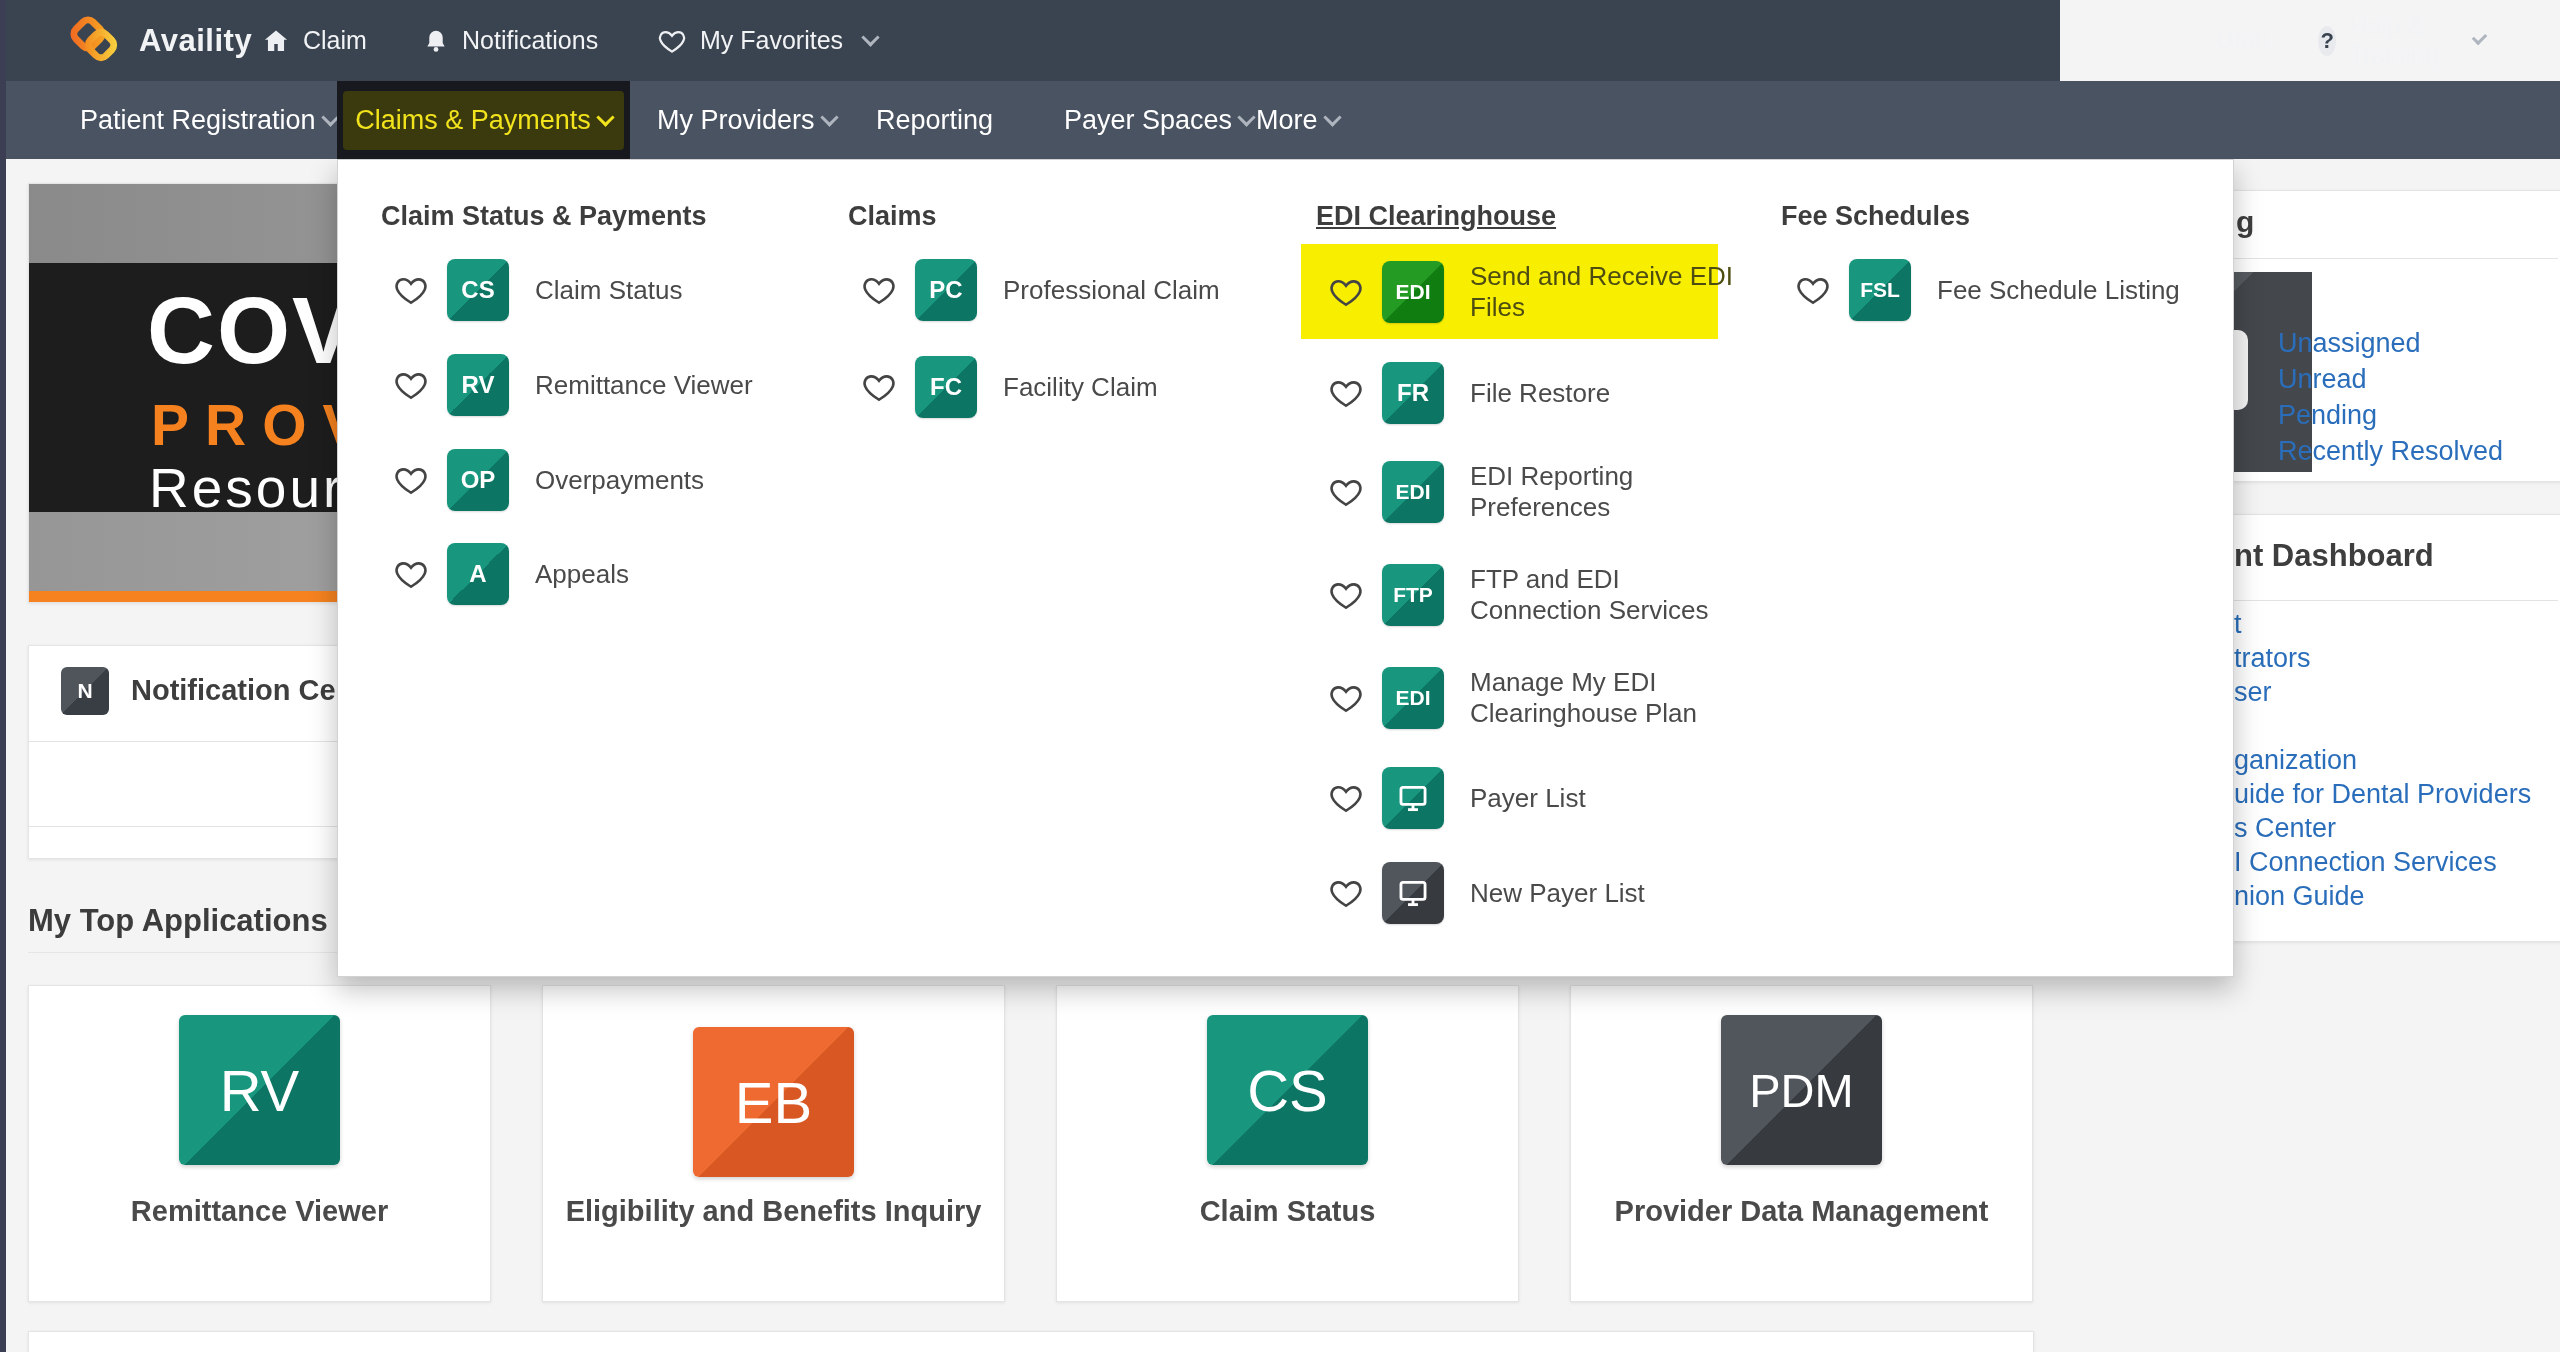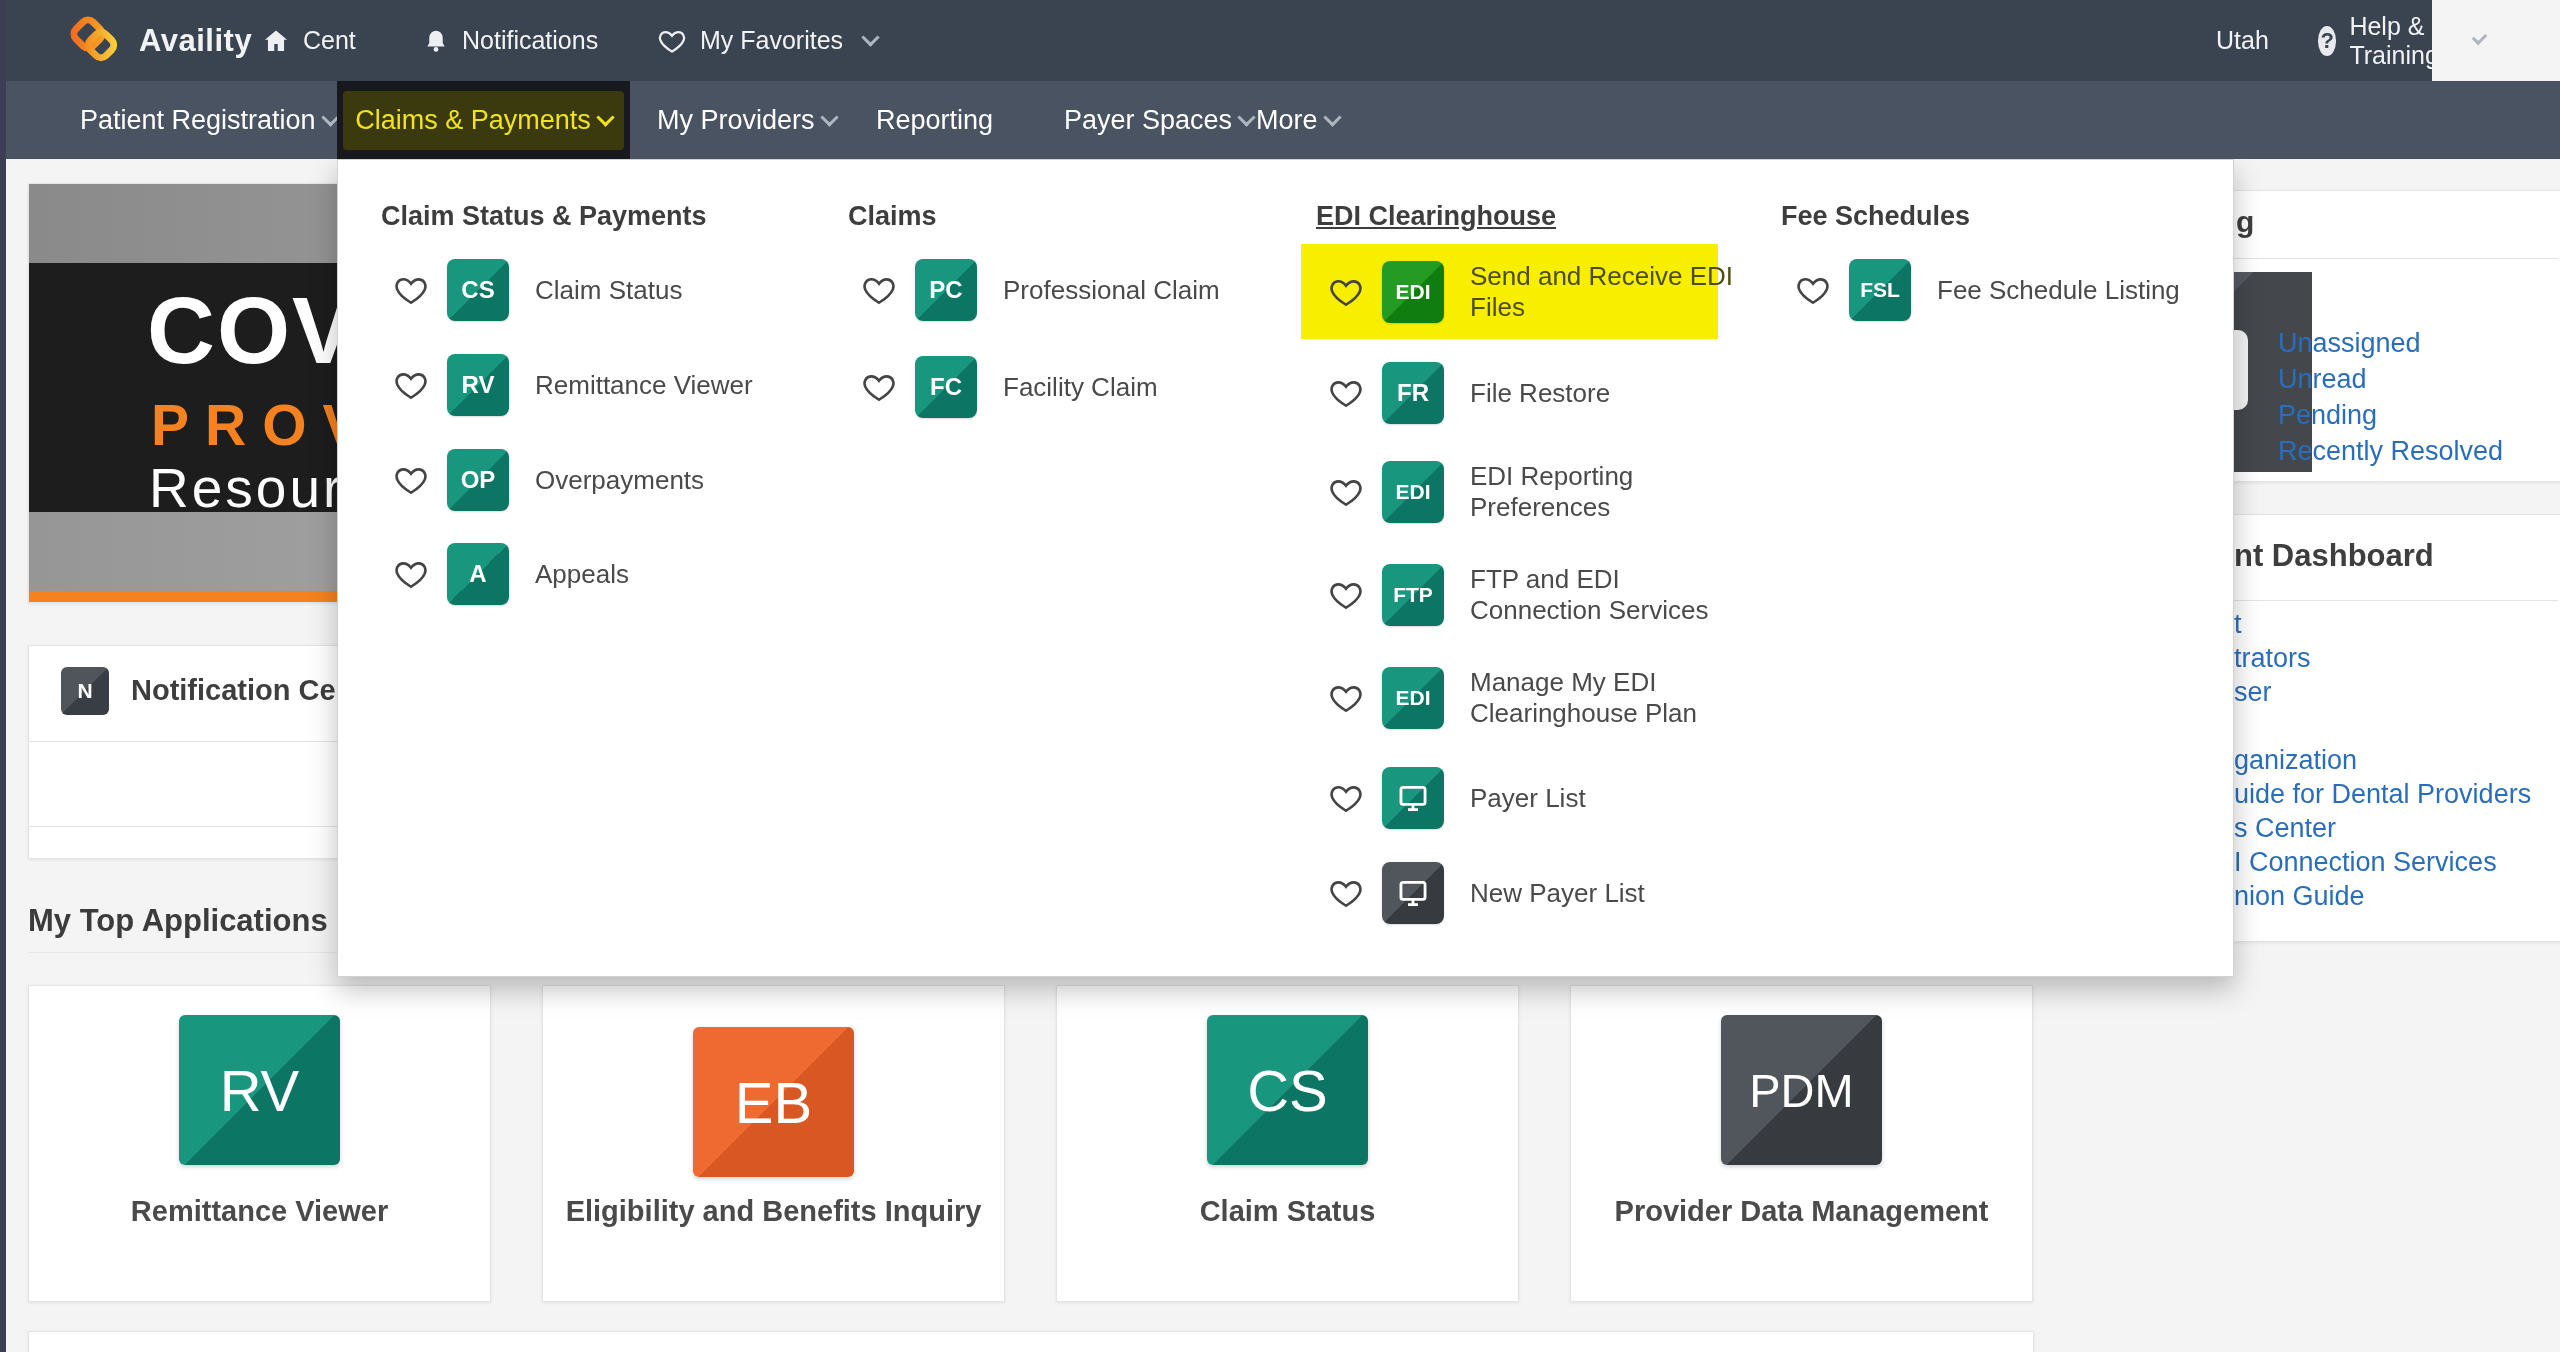--- a/index.html
+++ b/index.html
@@ -8,21 +8,21 @@
     background:#F4F4F5;
     font-family:"Liberation Sans","DejaVu Sans",sans-serif;
     -webkit-font-smoothing:antialiased;
   }
   .abs{position:absolute;}
 
   
   .left-edge{left:0;top:0;width:6px;height:1352px;background:#3C3F54;z-index:30;}
 
   
-  .nav1{left:0;top:0;width:2432px;height:81px;background:#3A4350;z-index:20;color:#F2F3F5;}
+  .nav1{left:0;top:0;width:2060px;height:81px;background:#3A4350;z-index:20;color:#F2F3F5;}
   .nav1 .item{position:absolute;top:0;height:81px;display:flex;align-items:center;font-size:25px;gap:13px;cursor:pointer;}
   .brand-text{font-size:31px;font-weight:bold;letter-spacing:.5px;}
   .chev{display:inline-block;width:10px;height:10px;border-right:3px solid #AEB5BE;border-bottom:3px solid #AEB5BE;transform:rotate(45deg);margin-left:8px;margin-top:-6px;}
   .qcircle{width:30px;height:30px;border-radius:50%;background:#E8EAED;color:#3A4350;font-size:22px;font-weight:bold;display:flex;align-items:center;justify-content:center;}
 
   
   .nav2{left:0;top:81px;width:2560px;height:78px;background:#4A5362;z-index:20;color:#FFFFFF;text-decoration:underline;}
   .nav2 .item{position:absolute;top:0;height:78px;display:flex;align-items:center;font-size:27px;cursor:pointer;}
   .tab-active{left:337px;width:293px;background:#17191E;justify-content:center;}
   .tab-hl{background:#3A3A0E;color:#F2E31C;padding:14px 12px;border-radius:4px;font-size:27px;display:flex;align-items:center;}
@@ -130,21 +130,21 @@
       </defs>
       <rect x="12" y="10" width="24" height="24" rx="7" transform="rotate(45 24 22)" fill="none" stroke="url(#lg1)" stroke-width="7"></rect>
       <rect x="26" y="22" width="22" height="22" rx="7" transform="rotate(45 37 33)" fill="none" stroke="url(#lg2)" stroke-width="7"></rect>
     </svg>
     <span class="brand-text">Availity</span>
   </div>
   <div class="item" style="left:262px">
     <svg width="28" height="28" viewBox="0 0 24 24" fill="#EDEFF2">
       <path d="M12 3 2.5 11h2.6v9.5h5.4v-6h3v6h5.4V11h2.6z"></path>
     </svg>
-    <span>Cent</span>
+    <span>Claim</span>
   </div>
   <div class="item" style="left:423px">
     <svg width="26" height="28" viewBox="0 0 24 24" fill="#EDEFF2">
       <path d="M12 2.5a6.2 6.2 0 0 0-6.2 6.2v5.1L4 17h16l-1.8-3.2V8.7A6.2 6.2 0 0 0 12 2.5z"></path>
       <circle cx="12" cy="19.8" r="2.2"></circle>
     </svg>
     <span>Notifications</span>
   </div>
   <div class="item" style="left:657px">
     <svg width="30" height="30" viewBox="0 0 24 24" style="stroke:#EDEFF2;fill:none;stroke-width:1.8px">

